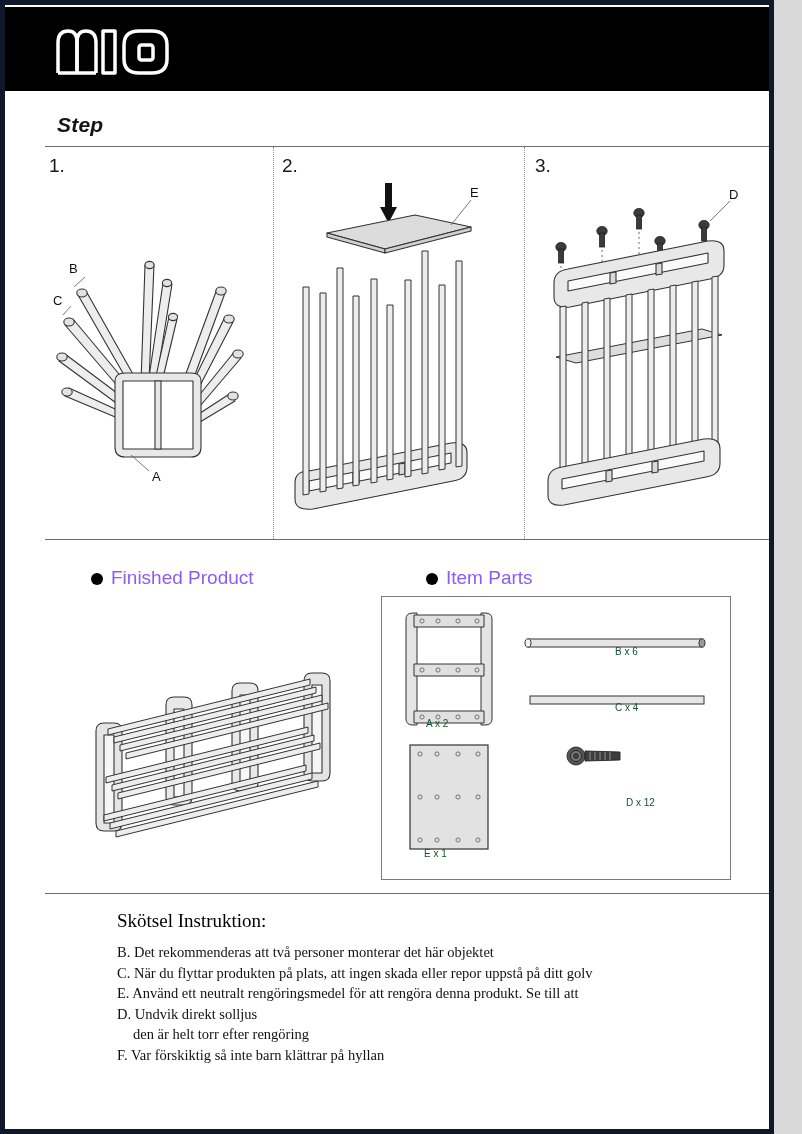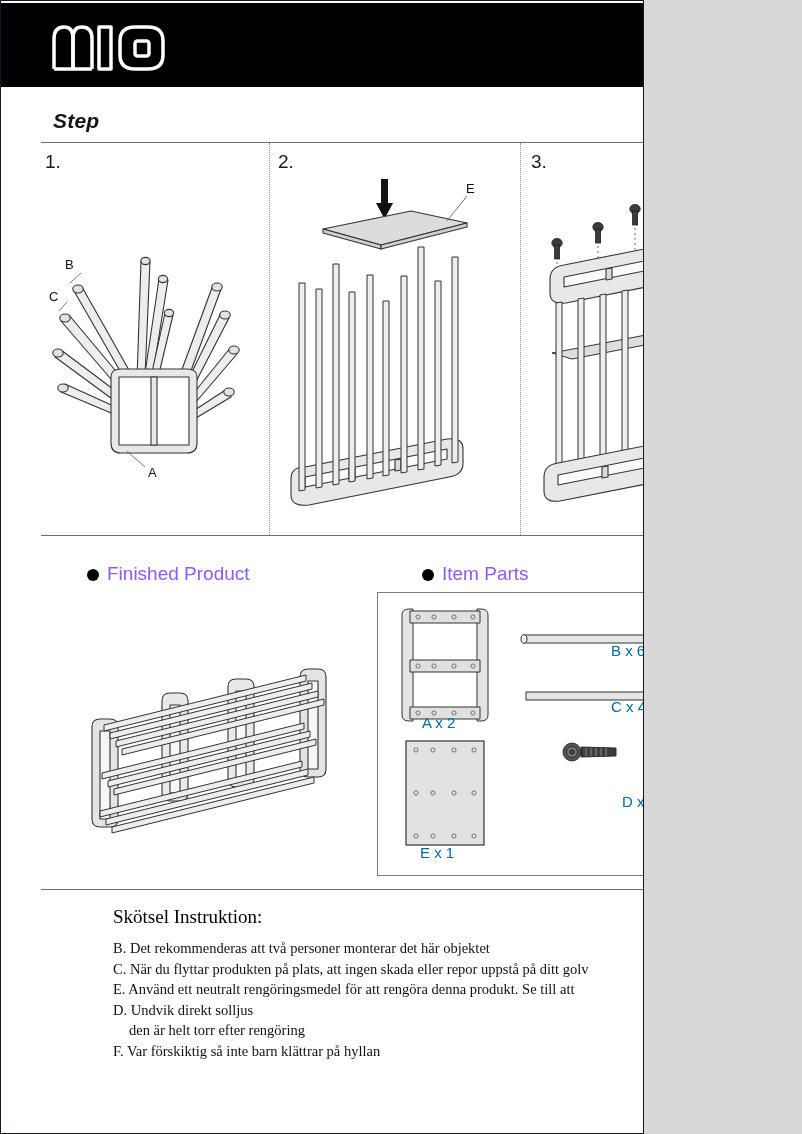--- a/index.html
+++ b/index.html
@@ -2,26 +2,26 @@
 <html><head>
 <meta charset="utf-8">
 <style>
   html, body {
     margin: 0;
     padding: 0;
     background: #d8d8d8;
   }
   .page {
     position: relative;
-    width: 644px;
+    width: 774px;
     height: 1134px;
     background: #ffffff;
     overflow: hidden;
     font-family: "Liberation Sans", sans-serif;
-    border: 1px solid #0f172a;
+    border: 5px solid #0f172a;
     box-sizing: border-box;
   }
 
   
   .banner {
     position: absolute;
     left: 0;
     top: 2px;
     width: 802px;
     height: 84px;
@@ -116,22 +116,22 @@
     border: 1px solid #7c7c7c;
     background: #ffffff;
   }
   .parts-art {
     position: absolute;
     left: 0; top: 0;
     width: 348px; height: 282px;
   }
   .part-label {
     position: absolute;
-    font-size: 15px;
-    color: #0369a1;
+    font-size: 10px;
+    color: #14532d;
     white-space: nowrap;
   }
   .lbl-a { left: 421px; top: 713px; }
   .lbl-b { left: 610px; top: 641px; }
   .lbl-c { left: 610px; top: 697px; }
   .lbl-d { left: 621px; top: 792px; }
   .lbl-e { left: 419px; top: 843px; }
 
   
   .care-title {

